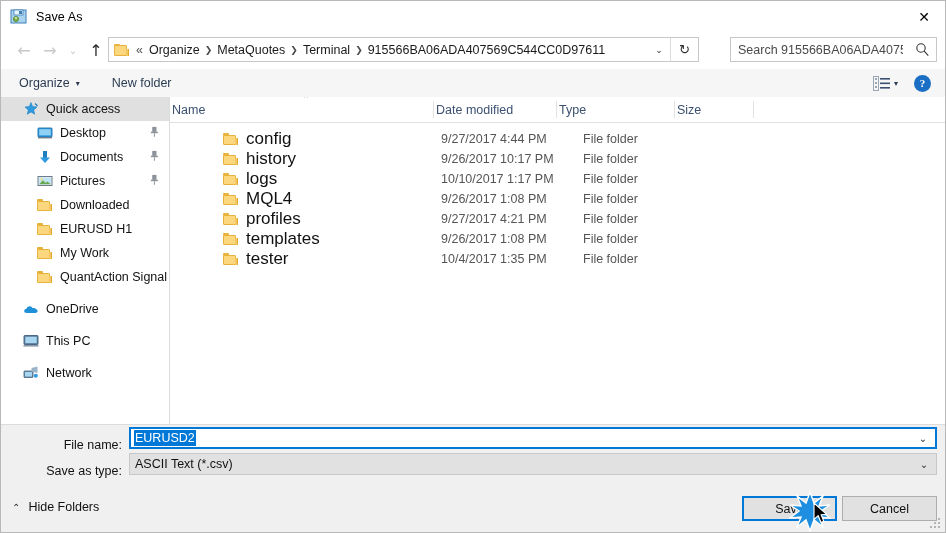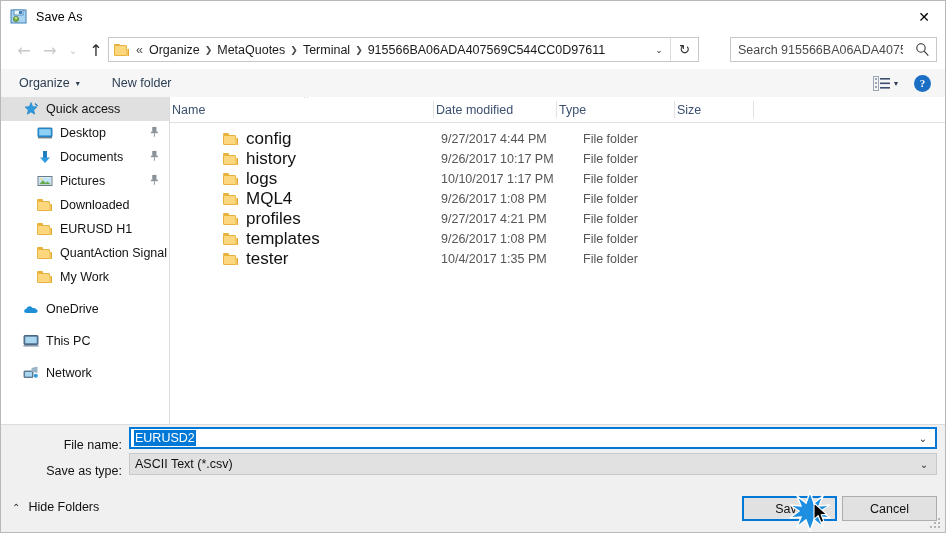--- a/index.html
+++ b/index.html
@@ -692,32 +692,32 @@
       </div>
 
       <div class="sb-item" style="padding-left:36px;">
         <span class="sb-ico">
           <div class="folder" style="top:2px">
               <div class="tab"></div>
               <div class="body"></div>
               <div class="flip"></div>
             </div>
         </span>
-        <span>QuantAction Signal</span>
+        <span>My Work</span>
       </div>
 
       <div class="sb-item" style="padding-left:36px;">
         <span class="sb-ico">
           <div class="folder" style="top:2px">
               <div class="tab"></div>
               <div class="body"></div>
               <div class="flip"></div>
             </div>
         </span>
-        <span>My Work</span>
+        <span>QuantAction Signal</span>
       </div>
 
       <div class="sb-gap"></div>
 
       <div class="sb-item" style="padding-left:22px;">
         <span class="sb-ico">
           <svg width="16" height="16" viewBox="0 0 16 16">
             <path d="M4 12 Q1 12 1.2 9.8 Q1.5 8 3.4 7.8 Q4 5 6.8 5.2 Q8.8 5.3 9.6 7 Q12 6.6 13.2 8.3 Q15 8.8 14.6 10.6 Q14.2 12 12.4 12 Z" fill="#1f8fd8"></path>
           </svg>
         </span>

